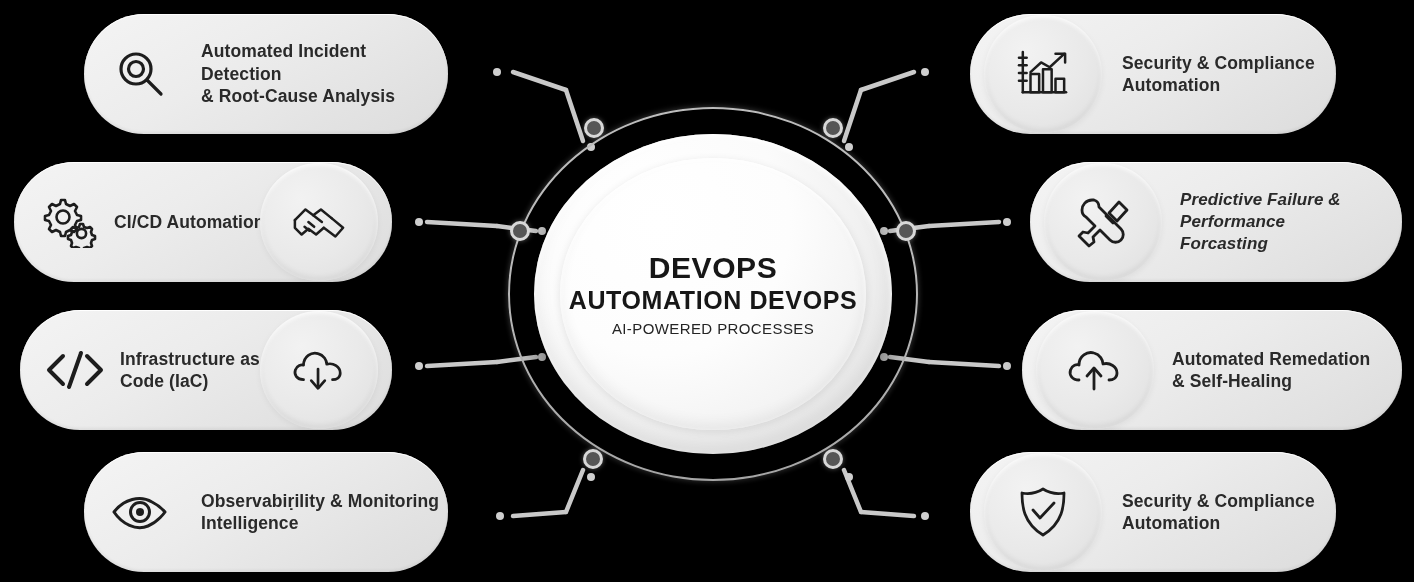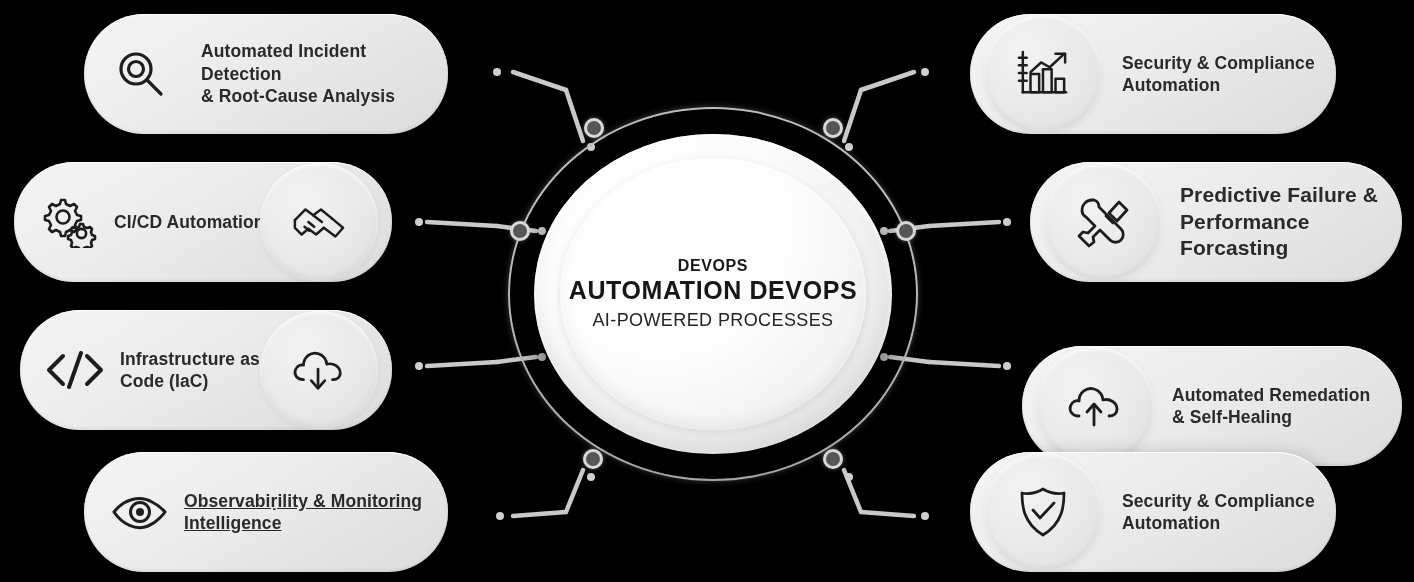--- a/index.html
+++ b/index.html
@@ -44,21 +44,21 @@
   .ico svg { display:block; }
 
   .label {
     color:#2a2a2a;
     font-weight:bold;
     font-size:17.5px;
     line-height:1.28;
     letter-spacing:0.1px;
     white-space:pre-line;
   }
-  .label.small { font-size:21px; }
+  .label.small { font-size:17px;font-style:italic; }
 
   
   #hub { position:absolute; }
   #hub-ring {
     position:absolute; border-radius:50%;
     border:2px solid #bdbdbd;
     box-shadow:0 0 6px rgba(255,255,255,0.25);
   }
   #hub-disc {
     position:absolute; border-radius:50%;
@@ -74,23 +74,23 @@
     box-shadow: inset 0 2px 5px rgba(255,255,255,1),
                 inset 0 -6px 14px rgba(0,0,0,0.06),
                 0 2px 8px rgba(0,0,0,0.10);
   }
   #hub-text {
     position:absolute; inset:0;
     display:flex; flex-direction:column;
     align-items:center; justify-content:center;
     text-align:center;
   }
-  .hub-l1 { font-size:16px; font-weight:bold; letter-spacing:0.6px; color:#171717; line-height:1.16; }
+  .hub-l1 { font-size:30px; font-weight:bold; letter-spacing:0.6px; color:#171717; line-height:1.16; }
   .hub-l2 { font-size:25px; font-weight:bold; letter-spacing:0.6px; color:#171717; line-height:1.16; }
-  .hub-sub { font-size:18px; font-weight:normal; letter-spacing:0.4px; color:#242424; margin-top:5px; }
+  .hub-sub { font-size:15px; font-weight:normal; letter-spacing:0.4px; color:#242424; margin-top:5px; }
 
   .node {
     position:absolute; width:20px; height:20px; border-radius:50%;
     background:#565656;
     border:3px solid #d8d8d8;
     transform:translate(-50%,-50%);
     box-shadow:0 0 5px rgba(255,255,255,0.35);
   }
 </style>
 </head>
@@ -236,21 +236,21 @@
 
   <div class="card" style="left:84px; top:452px; width:364px; height:120px;">
     <div class="card-inner">
       <span class="ico" style="margin-left:22px; width:70px;">
         <svg width="62" height="42" viewBox="0 0 62 42" fill="none" stroke="#1d1d1d" stroke-width="3" stroke-linejoin="round">
           <path d="M4 21 C14 8 30 4 42 11 C50 15 55 21 55 21 C55 21 48 31 38 35 C26 40 12 33 4 21 Z"></path>
           <circle cx="30" cy="21" r="9.5"></circle>
           <circle cx="30" cy="21" r="4" fill="#1d1d1d" stroke="none"></circle>
         </svg>
       </span>
-      <span class="label" style="margin-left:8px;text-decoration:underline;">Observabiṛility &amp; Monitoring
+      <span class="label" style="margin-left:25px;">Observabiṛility &amp; Monitoring
 Intelligence</span>
     </div>
   </div>
 
   <div class="card" style="left:970px; top:14px; width:366px; height:120px;">
     <div class="plate left">
       <span class="ico">
         <svg width="54" height="50" viewBox="0 0 56 52" fill="none" stroke="#1d1d1d" stroke-width="2.6" stroke-linejoin="round" stroke-linecap="round">
           <line x1="7" y1="3" x2="7" y2="45"></line>
           <line x1="7" y1="45" x2="52" y2="45"></line>
@@ -282,21 +282,21 @@
         </svg>
       </span>
     </div>
     <div class="card-inner" style="padding-left:150px;">
       <span class="label small">Predictive Failure &amp;
 Performance
 Forcasting</span>
     </div>
   </div>
 
-  <div class="card" style="left:1022px; top:310px; width:380px; height:120px;margin-top:36px;">
+  <div class="card" style="left:1022px; top:310px; width:380px; height:120px;">
     <div class="plate left">
       <span class="ico">
         <svg width="58" height="46" viewBox="0 0 58 46" fill="none" stroke="#1d1d1d" stroke-width="2.8" stroke-linejoin="round" stroke-linecap="round">
           <path d="M13 33 C6 33 3 28 4.5 23 C6 18 11 17 13 18 C13 9 21 4 28 6 C34 7.5 37 13 37 17 C44 15 51 20 51 26 C51 31 47 33 43 33"></path>
           <line x1="28" y1="42" x2="28" y2="22"></line>
           <path d="M21 29 L28 21 L35 29"></path>
         </svg>
       </span>
     </div>
     <div class="card-inner" style="padding-left:150px;">

